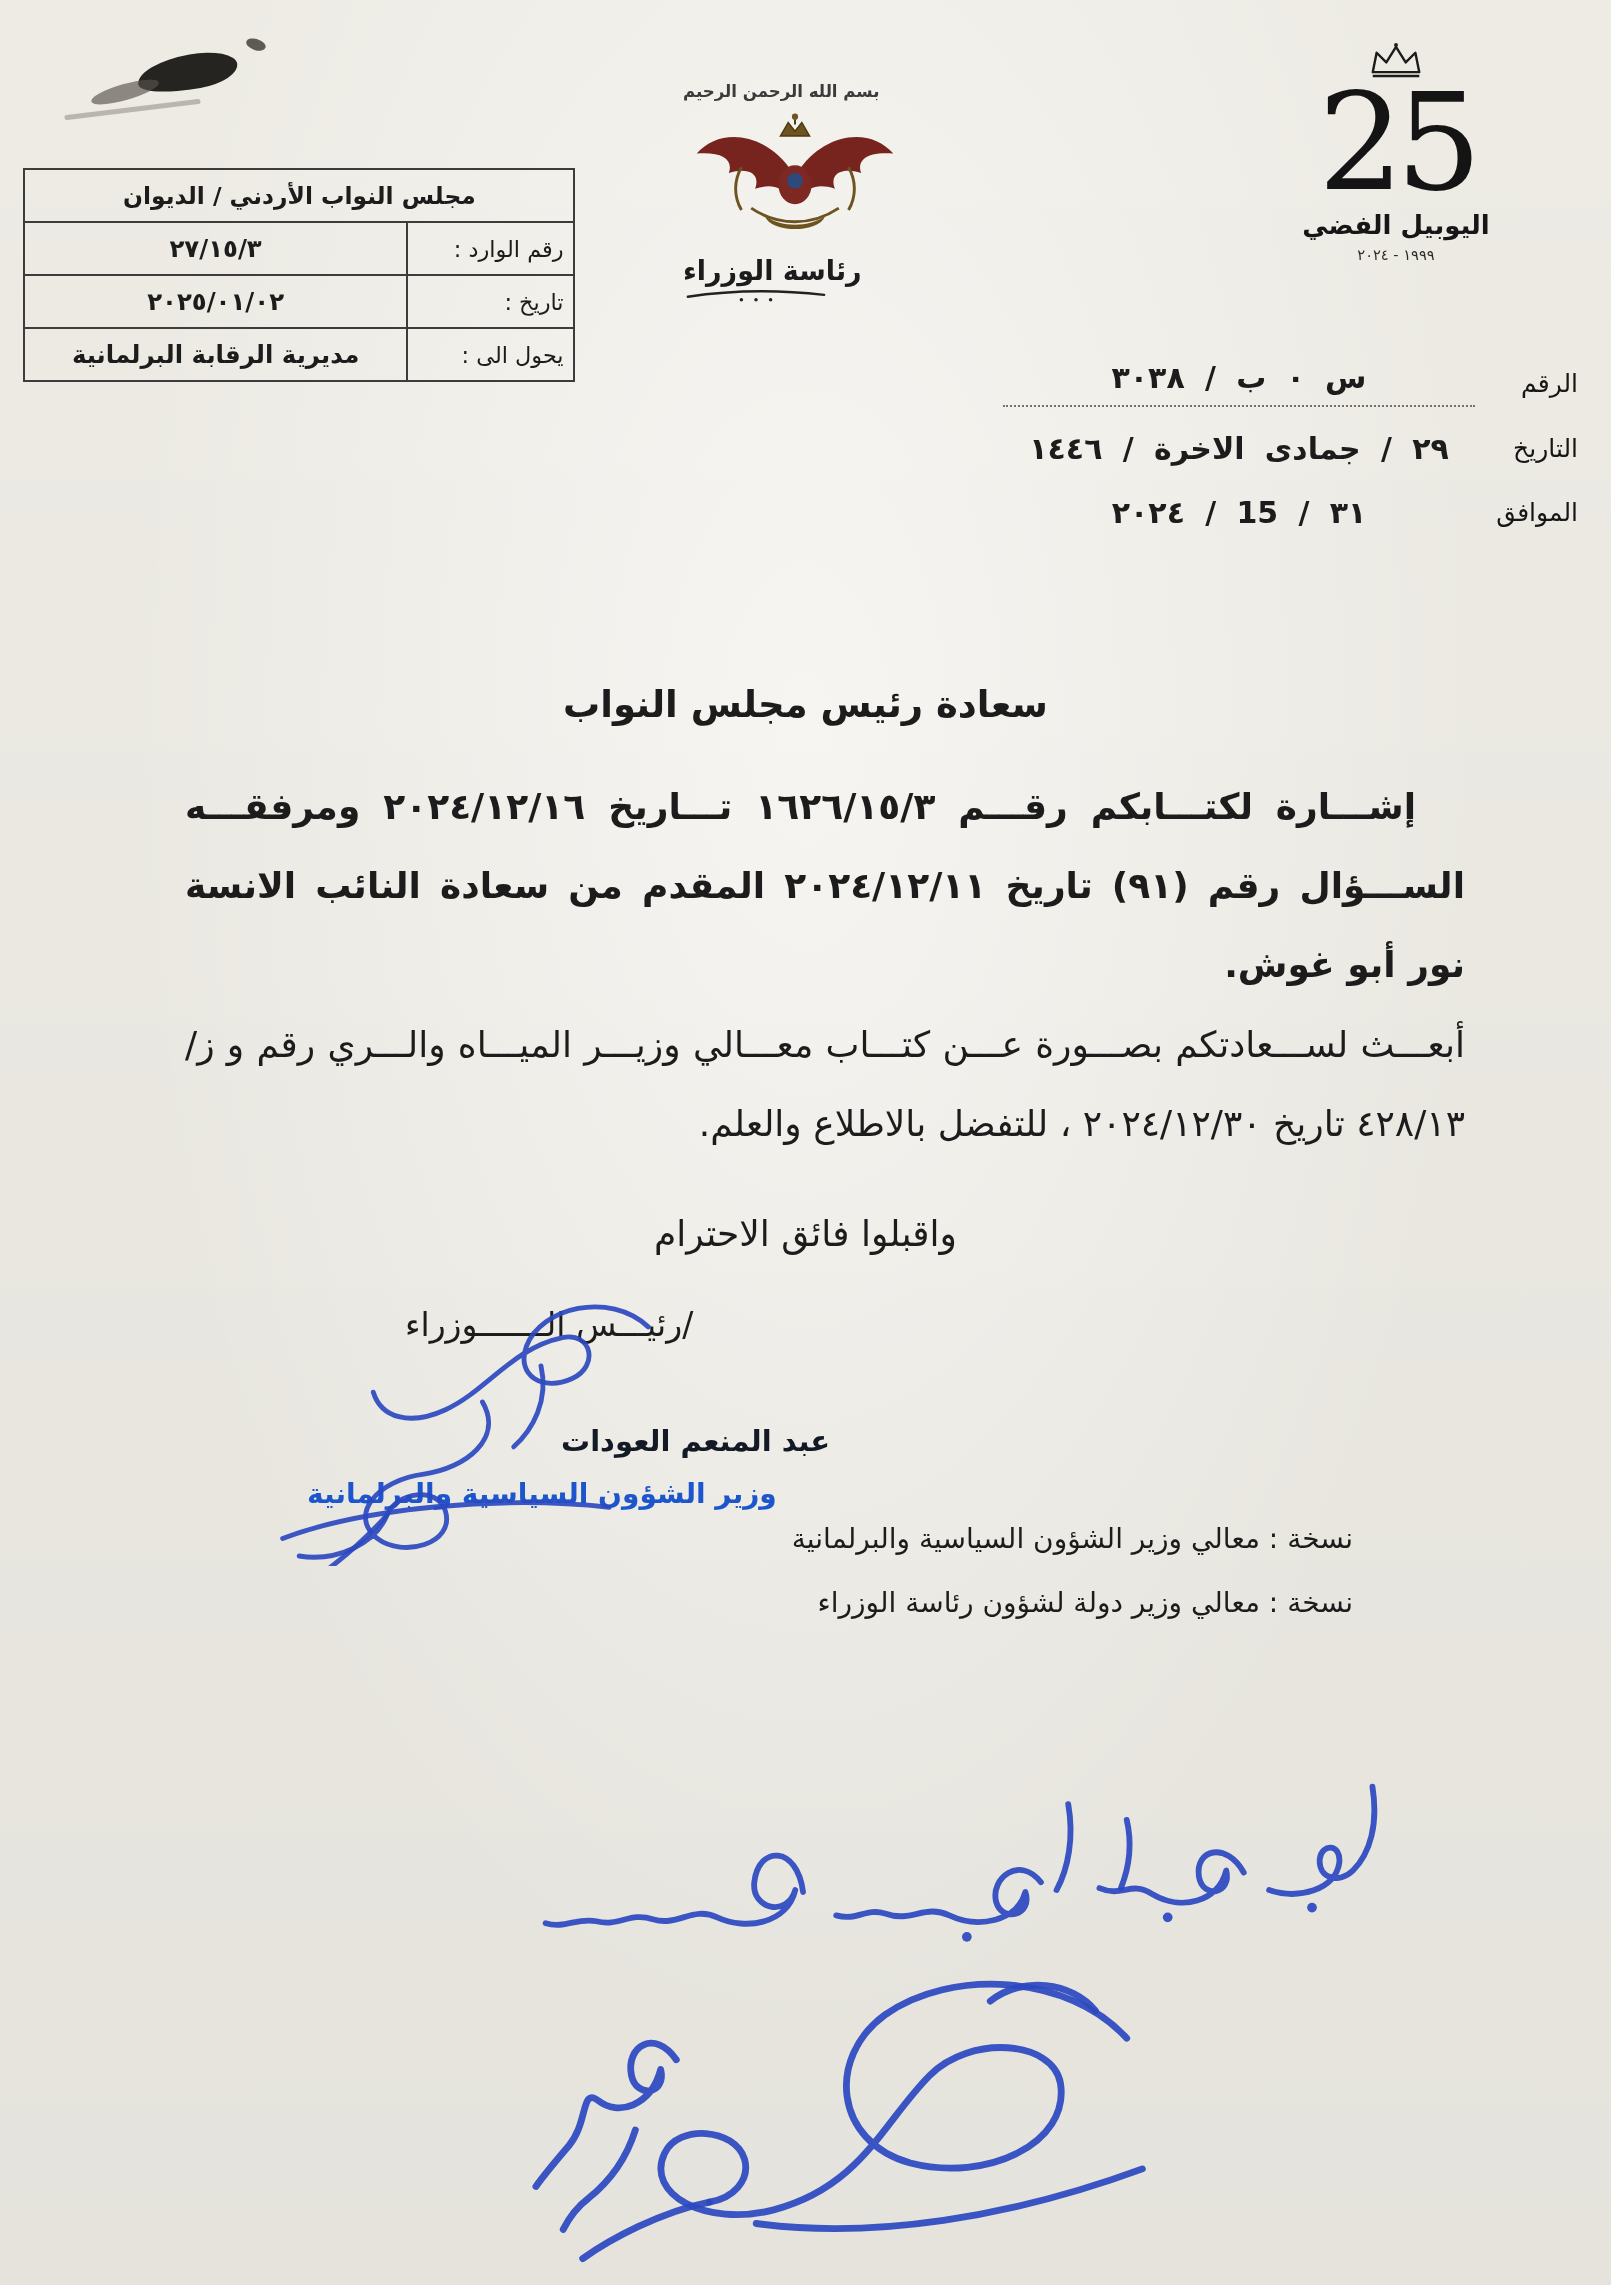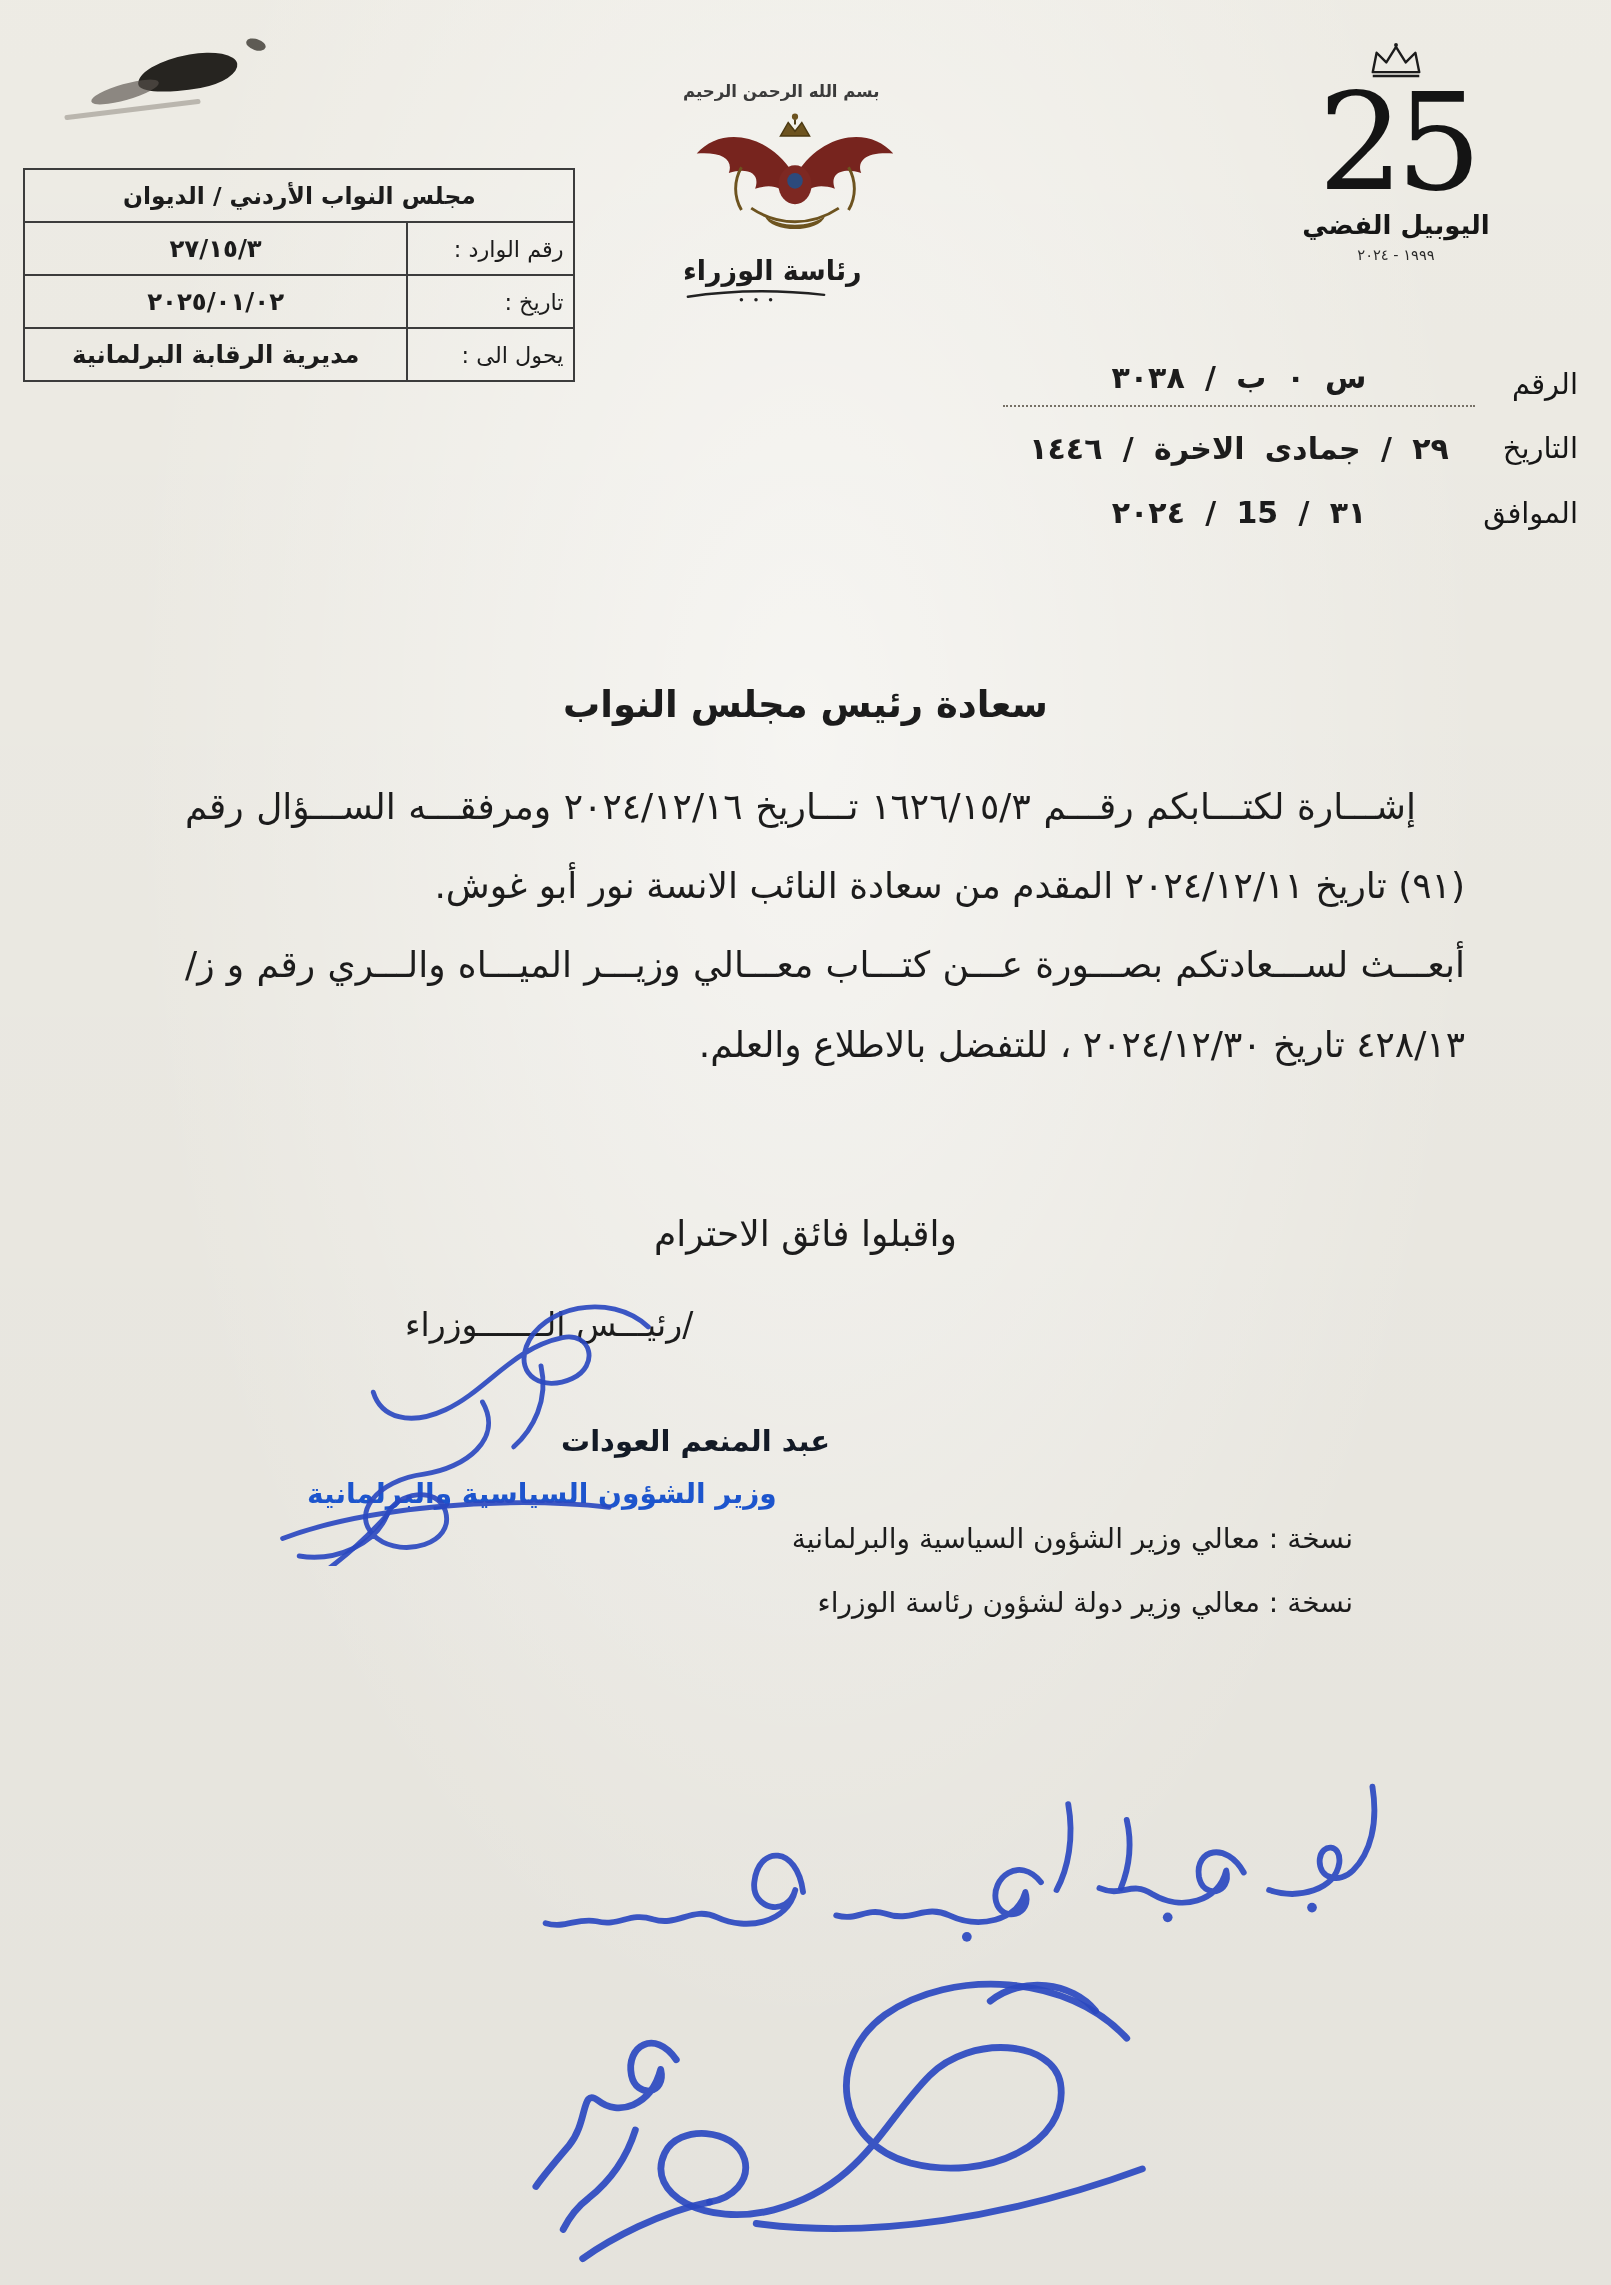--- a/index.html
+++ b/index.html
@@ -51,31 +51,31 @@
   .jubilee{position:absolute;left:1274px;top:41px;width:244px;text-align:center;color:#161616;}
   .jubilee-crown{width:62px;height:39px;}
   .jubilee-number{font-family:"DejaVu Serif", serif;font-size:135px;line-height:1.02;
     letter-spacing:-7.8px;direction:ltr;margin-top:-9.8px;color:#141414;}
   .jubilee-title{font-size:26px;font-weight:bold;margin-top:-2px;}
   .jubilee-years{font-size:14.6px;letter-spacing:1px;margin-top:5.9px;color:#2a2a2a;}
 
   
   .ref-block{position:absolute;right:33px;top:359px;width:575px;}
   .ref-row{display:flex;align-items:center;margin-bottom:15.6px;min-height:49px;}
-  .ref-label{width:103px;font-size:29px;color:#161616;}
+  .ref-label{width:103px;font-size:25px;color:#161616;}
   .ref-value{flex:1;text-align:center;font-size:30px;font-weight:bold;word-spacing:9.8px;}
   .ref-value.dotted{border-bottom:2.9px dotted #767066;padding-bottom:9.8px;}
 
   
   .salutation{position:absolute;top:683px;left:0;right:0;text-align:center;
     font-size:37px;font-weight:bold;}
   .letter-body{position:absolute;top:767px;right:146px;left:185px;
     font-size:36px;line-height:2.2;text-align:justify;}
   .letter-body p{margin:0;padding:0;}
-  .p1{text-indent:49px;}
+  .p1{text-indent:49px;font-weight:bold;}
   .closing{position:absolute;top:1213px;left:0;right:0;text-align:center;font-size:36px;}
 
   
   .sig-title{position:absolute;top:1305px;left:405px;font-size:33px;}
   .sig-name{position:absolute;top:1424px;left:561px;font-size:29px;font-weight:bold;
     color:#131a26;}
   .sig-position{position:absolute;top:1477px;left:307px;font-size:28px;font-weight:bold;
     color:var(--stamp-blue,#1d55cd);}
   .pm-sig-ink{position:absolute;left:190px;top:1273px;width:507px;height:293px;
     color:var(--ink-blue,#2b49c0);}

